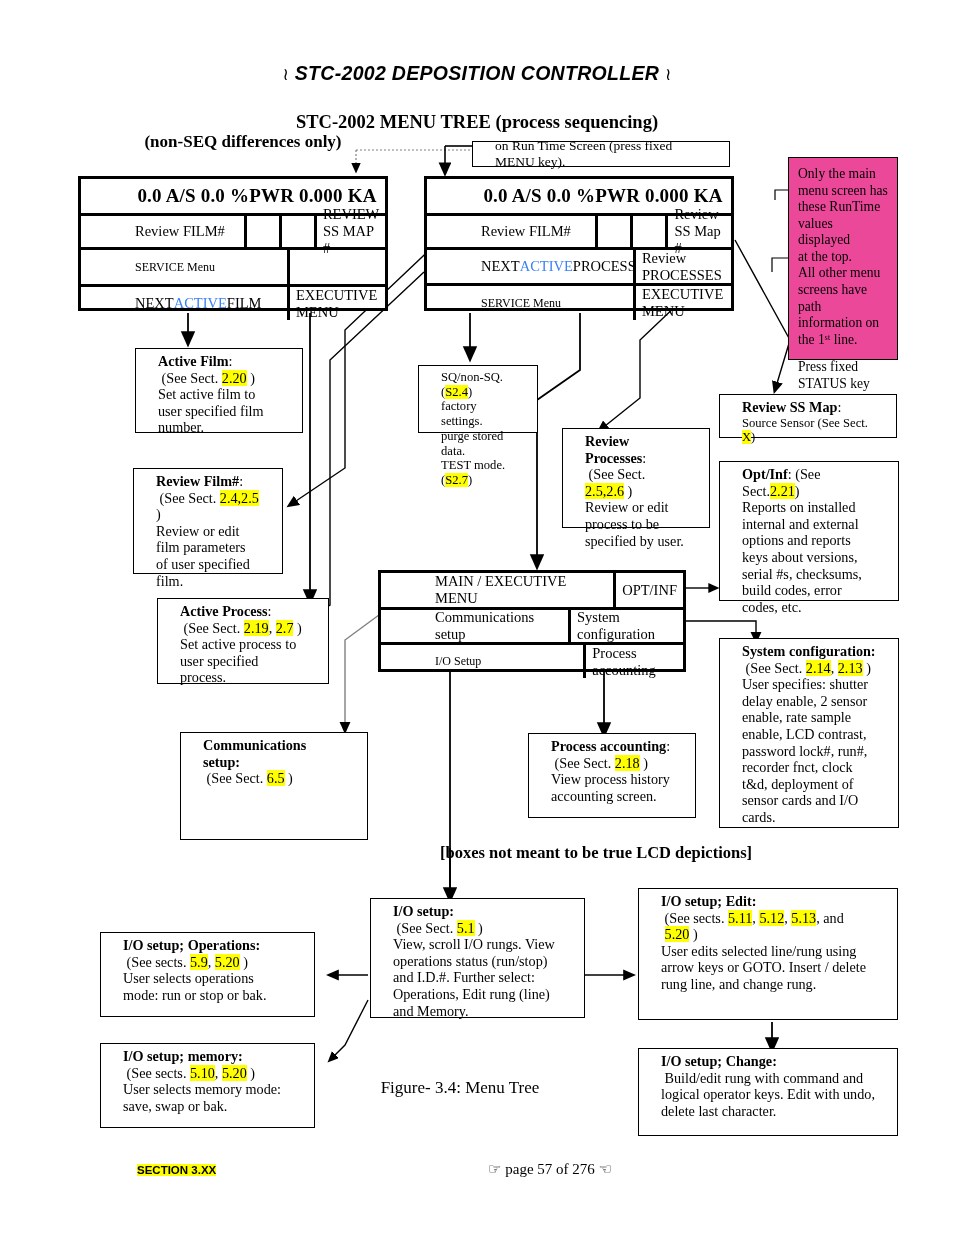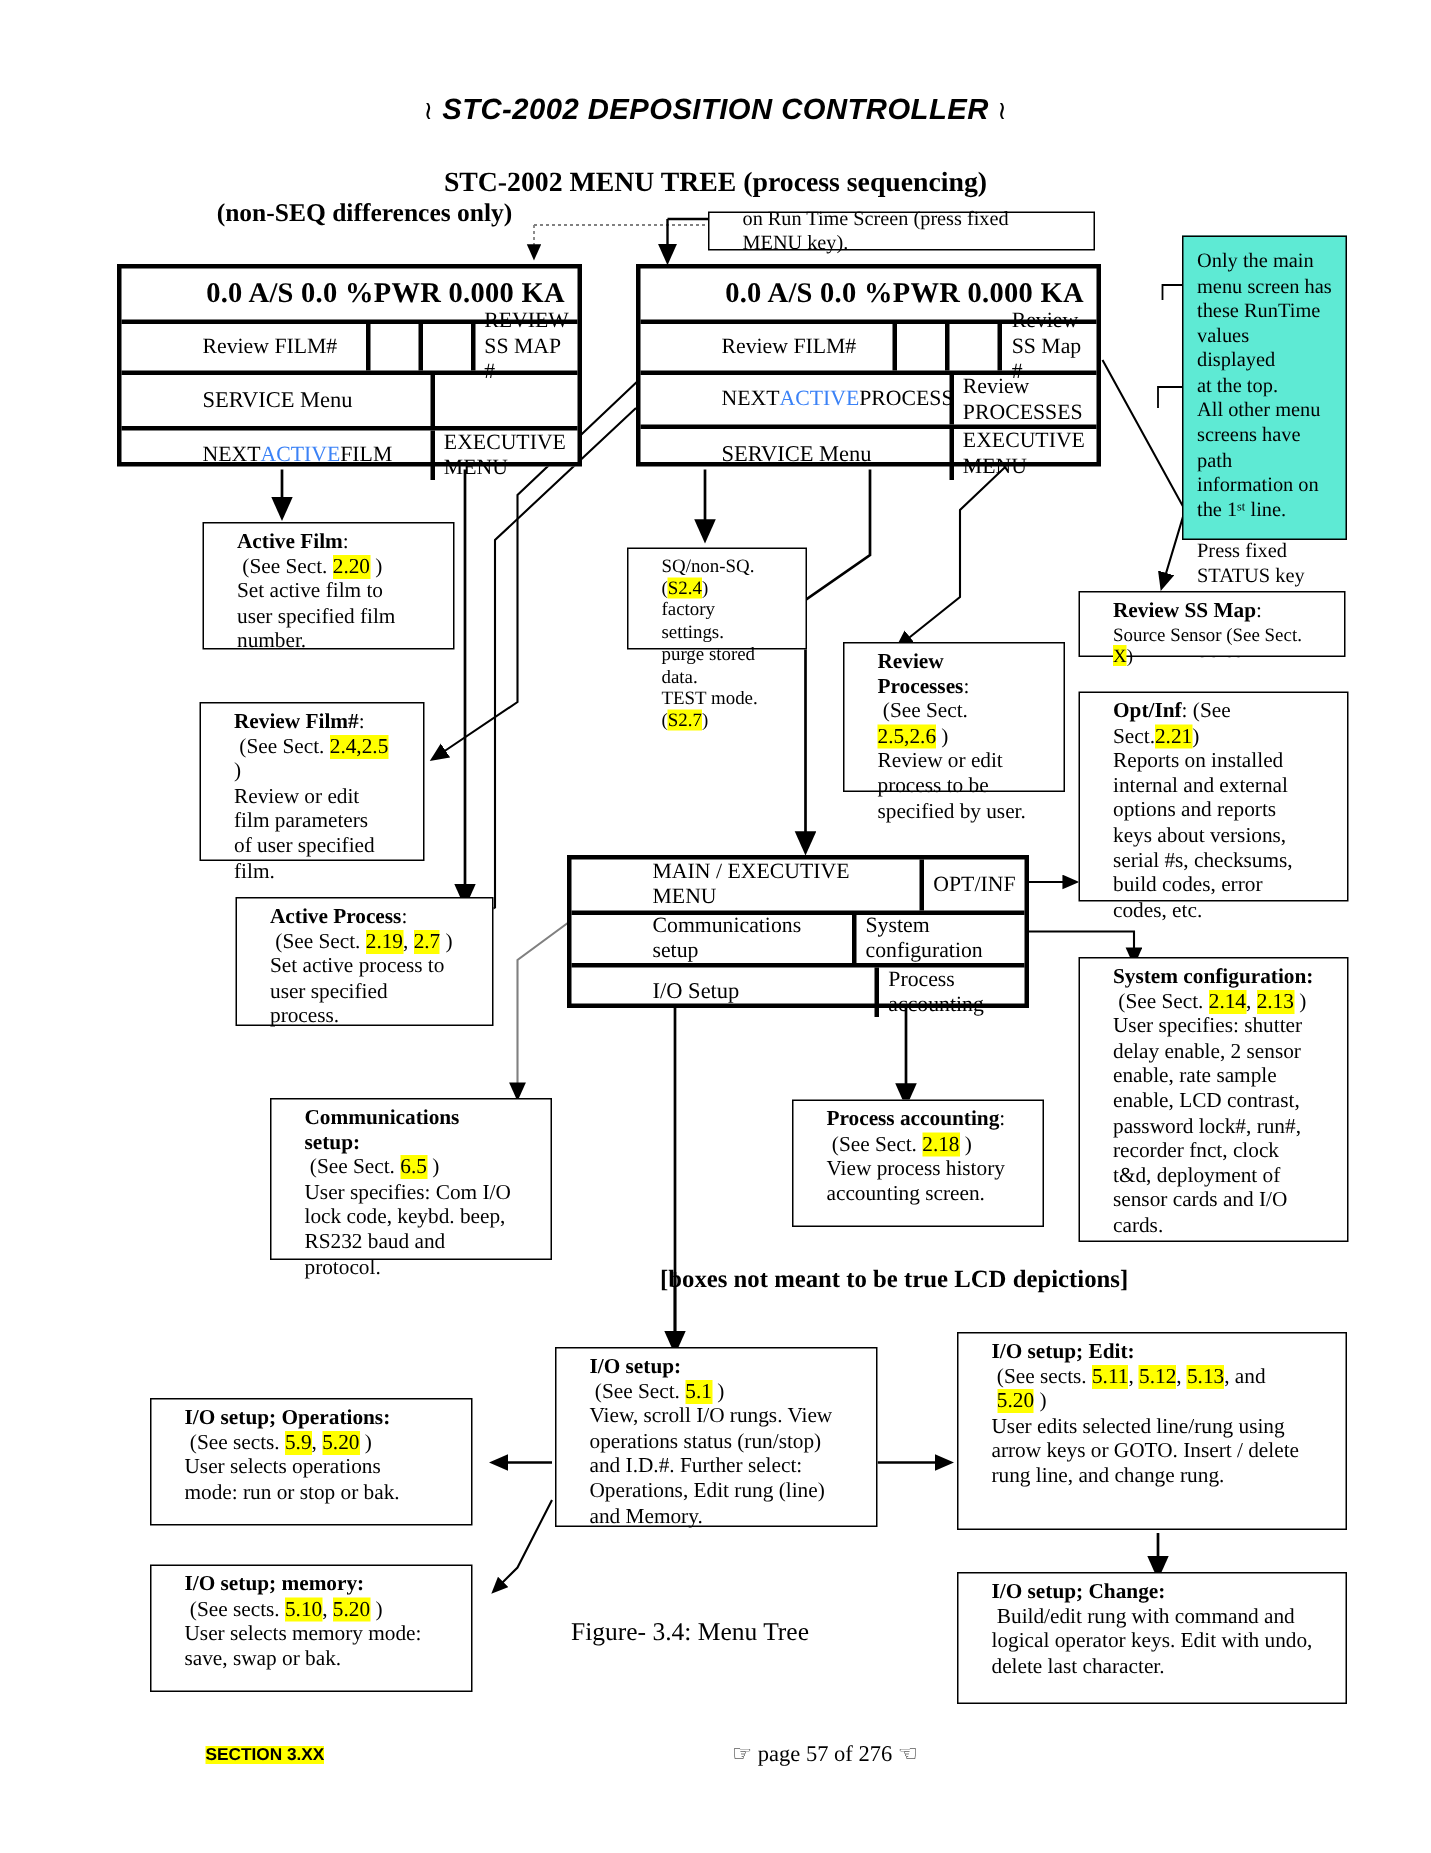--- a/index.html
+++ b/index.html
@@ -34,21 +34,21 @@
   .nbox .ttl{font-weight:bold;}
 
   
   .lcd{border:3px solid #000;background:#fff;}
   .lcd .row{display:flex;border-top:3px solid #000;padding-left:48px;}
   .lcd .row:first-child{border-top:none;}
   .lcd .cell{border-left:3px solid #000;padding:2px 6px;display:flex;align-items:center;}
   .lcd .cell:first-child{border-left:none;}
   .lcdtop{font-weight:bold;font-size:19px;width:100%;justify-content:space-around;letter-spacing:.2px;}
   .lcdtxt{font-size:14.5px;}
-  .lcdbig{font-size:15px;}
+  .lcdbig{font-size:12px;}
   .grey{color:#3b82f6;}
 
   
   #wires{position:absolute;left:0;top:0;width:954px;height:1235px;pointer-events:none;}
 
   
   #figcap{left:300px;top:1078px;width:320px;text-align:center;font-size:17px;}
   #sect{left:137px;top:1164px;font-family:"Liberation Sans",sans-serif;
         font-weight:bold;font-size:11.5px;}
   #pageno{left:400px;top:1160px;width:300px;text-align:center;font-size:15px;}
@@ -177,21 +177,21 @@
     </div>
     <div class="cell lcdtxt" style="flex:1;justify-content:center;">Review PROCESSES</div>
   </div>
   <div class="row" style="height:34px;">
     <div class="cell lcdbig" style="width:57%;">SERVICE Menu</div>
     <div class="cell lcdtxt" style="flex:1;justify-content:center;">EXECUTIVE MENU</div>
   </div>
 </div>
 
 <div class="abs" id="rt-note" style="left:788px;top:157px;width:110px;height:203px;
-     border:1.4px solid #000;background:#5eead4;padding:8px 9px;font-size:13.6px;line-height:1.22;">
+     border:1.4px solid #000;background:#ec4899;padding:8px 9px;font-size:13.6px;line-height:1.22;">
   <div>Only the main</div>
   <div>menu screen has</div>
   <div>these RunTime</div>
   <div>values displayed</div>
   <div>at the top.</div>
   <div>All other menu</div>
   <div>screens have path</div>
   <div>information on</div>
   <div>the 1ˢᵗ line.</div>
   <div style="height:11px;"></div>
@@ -258,21 +258,20 @@
 
 <div class="abs nbox" style="left:719px;top:638px;width:180px;height:190px;">
   <div class="ttl">System configuration:</div>
   <div>&nbsp;<span>(See Sect. </span><span class="hl">2.14</span>, <span class="hl">2.13</span><span> )</span></div>
   <div>User specifies: shutter delay enable, 2 sensor enable, rate sample enable, LCD contrast, password lock#, run#, recorder fnct, clock t&amp;d, deployment of sensor cards and I/O cards.</div>
 </div>
 
 <div class="abs nbox" style="left:180px;top:732px;width:188px;height:108px;">
   <div class="ttl">Communications setup:</div>
   <div>&nbsp;<span>(See Sect. </span><span class="hl">6.5</span><span> )</span></div>
-  <div>User specifies: Com I/O lock code, keybd. beep, RS232 baud and protocol.</div>
 </div>
 
 <div class="abs nbox" style="left:528px;top:733px;width:168px;height:85px;">
   <div><span class="ttl">Process accounting</span>:</div>
   <div>&nbsp;<span>(See Sect. </span><span class="hl">2.18</span><span> )</span></div>
   <div>View process history accounting screen.</div>
 </div>
 
 <div class="abs" id="lcdnote">[boxes not meant to be true LCD depictions]</div>
 

